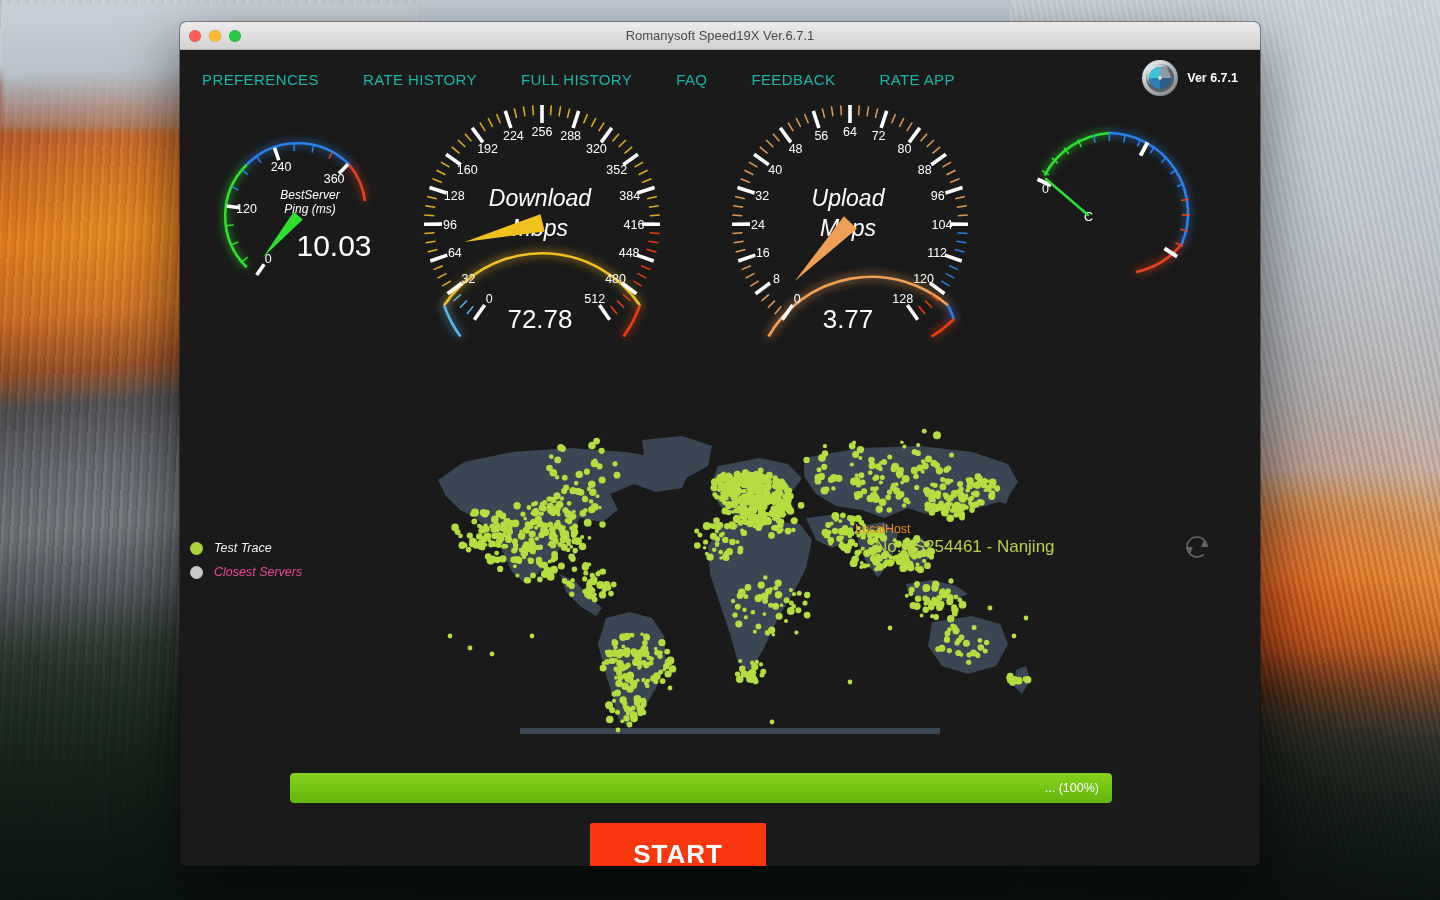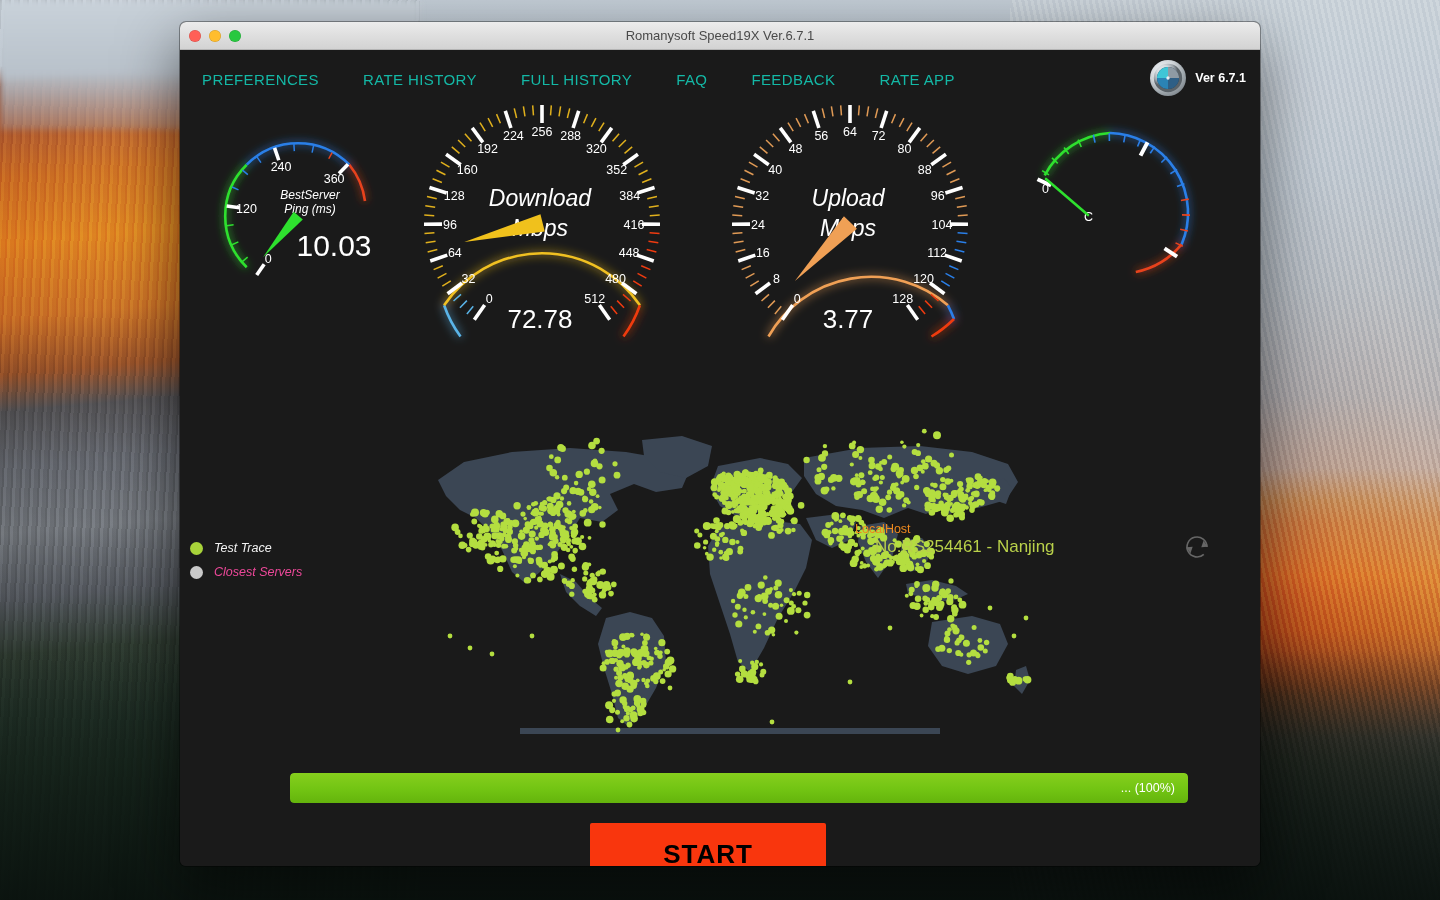--- a/index.html
+++ b/index.html
@@ -95,21 +95,21 @@
   #navbar { position: relative; height: 58px; }
   #nav-items {
     position: absolute; left: 22px; top: 17px;
     display: flex; align-items: center; gap: 0;
   }
   .nav-item {
     color: #14b8a6; font-size: 15px; letter-spacing: 0.4px;
     padding: 4px 22px; cursor: pointer; white-space: nowrap;
   }
   .nav-item:first-child { padding-left: 0; }
-  #brand { position: absolute; right: 14px; top: 10px; display: flex; align-items: center; gap: 9px; }
+  #brand { position: absolute; right: 22px; top: 10px; display: flex; align-items: center; gap: 9px; }
   #brand-logo {
     width: 36px; height: 36px; border-radius: 50%;
     background: radial-gradient(circle at 34% 30%, #f2f4f6 0%, #cfd4d8 38%, #9aa2a8 64%, #5e666c 100%);
     padding: 3px; display: block;
   }
   #brand-ver { color: #ffffff; font-size: 12.5px; font-weight: bold; }
 
   
   #gauges { position: relative; height: 312px; }
   .gauge { position: absolute; }
@@ -140,37 +140,37 @@
   .legend-dot { width: 13px; height: 13px; border-radius: 50%; display: block; }
   .legend-text { font-size: 12.5px; }
   .legend-row.active .legend-text { color: #f2f2f2; }
   .legend-row.inactive .legend-text { color: #ec4899; text-align: right; }
   #refresh-btn {
     position: absolute; right: 46px; top: 110px;
     width: 34px; height: 34px; opacity: 0.42; cursor: pointer;
   }
 
   
-  #progress-wrap { position: absolute; left: 110px; top: 723px; width: 898px; height: 30px; }
+  #progress-wrap { position: absolute; left: 110px; top: 723px; width: 822px; height: 30px; }
   #progress-track {
     width: 100%; height: 100%; border-radius: 4px;
     background: #2a2a2a; overflow: hidden; position: relative;
   }
   #progress-fill {
     height: 100%; border-radius: 4px;
     background: linear-gradient(180deg, #86cf1d 0%, #6fc211 55%, #64b40c 100%);
     display: flex; align-items: center; justify-content: flex-end;
   }
   #progress-text { color: #ffffff; font-size: 12.5px; padding-right: 13px; }
 
   
   #start-btn {
-    position: absolute; left: 410px; top: 773px; width: 236px; height: 62px;
+    position: absolute; left: 410px; top: 773px; width: 176px; height: 62px;
     background: #f9360d; border: none; border-radius: 2px;
-    color: #000000; font-size: 26px; font-weight: bold; letter-spacing: 1px;
+    color: #ffffff; font-size: 26px; font-weight: bold; letter-spacing: 1px;
     font-family: "Liberation Sans", sans-serif; cursor: pointer;
   }
 </style>
 </head>
 <body>
 
 <div id="desktop">
   <div id="wall-left"></div>
   <div id="wall-left-top"></div>
   <div id="wall-right"></div>

